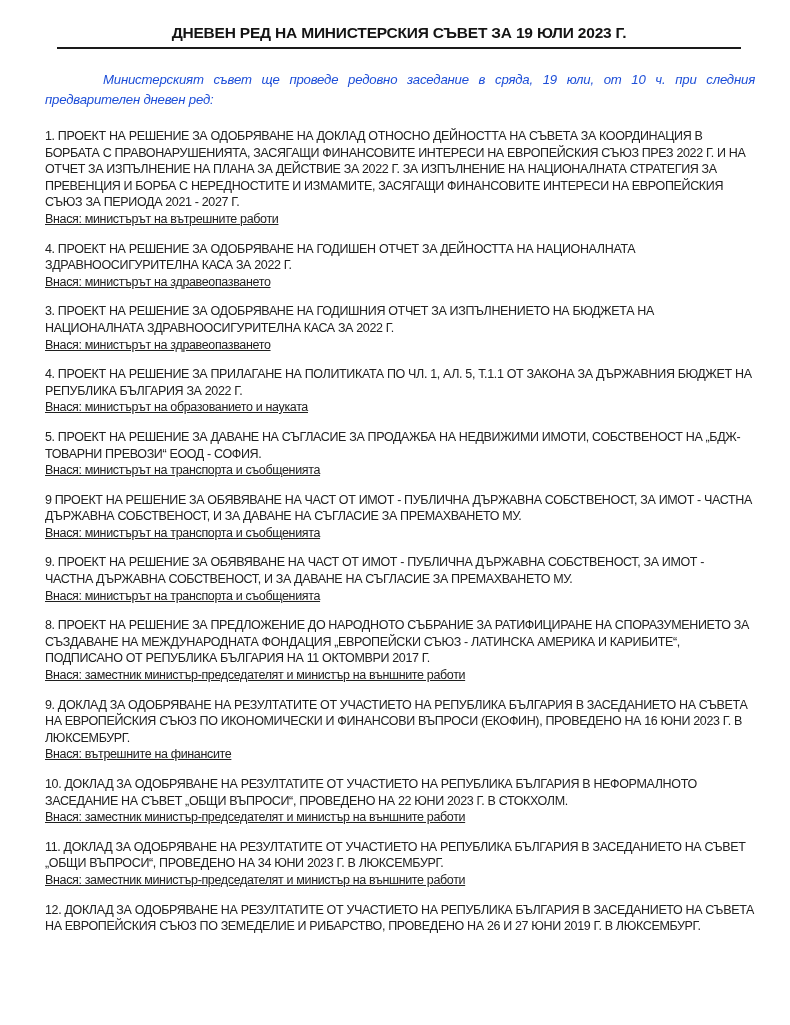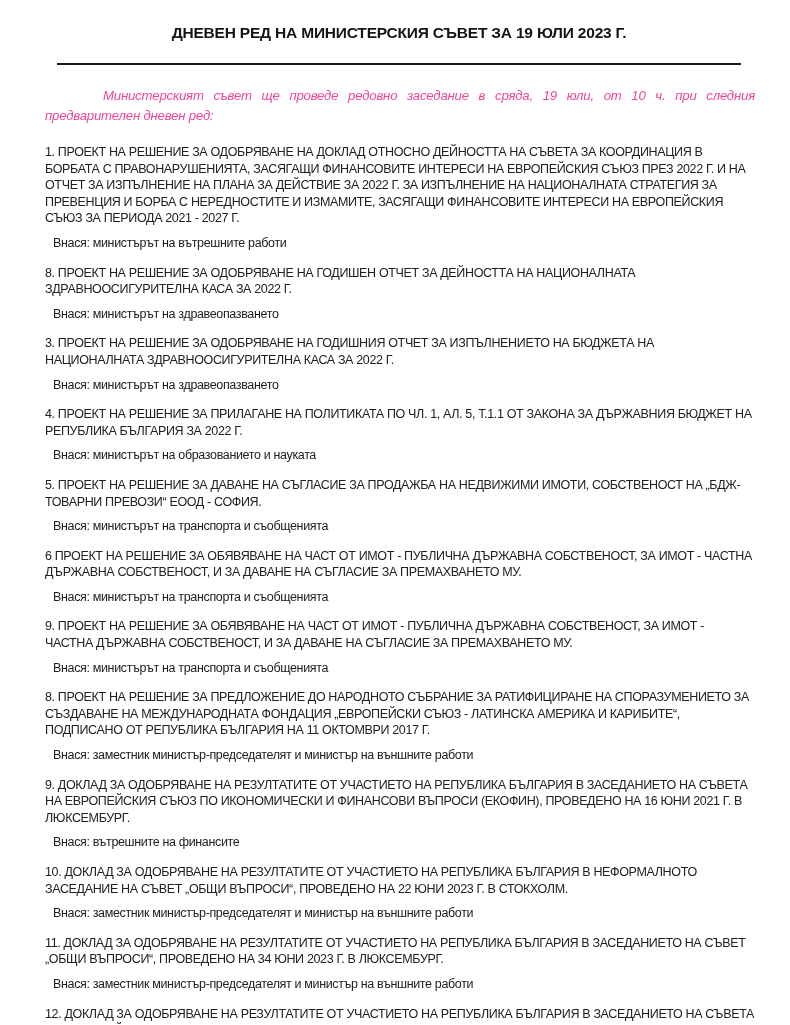--- a/index.html
+++ b/index.html
@@ -17,104 +17,105 @@
     padding: 24px 35px 20px 45px;
     overflow: hidden;
   }
   .doc-title {
     text-align: center;
     font-weight: bold;
     font-size: 15.5px;
     letter-spacing: -0.2px;
     color: #141414;
     border-bottom: 2px solid #1a1a1a;
-    padding-bottom: 21px;
+    padding-bottom: 5px;
     margin: 0 14px 0 12px;
     white-space: nowrap;
   }
   .intro {
     font-style: italic;
     text-align: justify;
     text-indent: 58px;
     font-size: 13.2px;
     line-height: 19.5px;
     letter-spacing: -0.2px;
     margin: 21px 0 19px 0;
-    color: #ec4899;
+    color: #1d4ed8;
   }
   .agenda {
     margin: 0;
   }
   .agenda-item {
     margin: 0 0 13px 0;
     font-size: 12.5px;
     line-height: 16.6px;
     letter-spacing: -0.35px;
     color: #202020;
   }
   .agenda-item .item-title {
     margin: 0;
   }
   .agenda-item .item-submitter {
-    margin: 8px;
+    margin: 0;
+    text-decoration: underline;
   }
 </style>
 </head>
 <body>
 
 <div class="page">
 
   <div class="doc-title">ДНЕВЕН РЕД НА МИНИСТЕРСКИЯ СЪВЕТ ЗА 19 ЮЛИ 2023 Г.</div>
 
   <p class="intro">Министерският съвет ще проведе редовно заседание в сряда, 19 юли, от 10 ч. при следния предварителен дневен ред:</p>
 
   <div class="agenda">
 
     <div class="agenda-item">
       <div class="item-title">1. ПРОЕКТ НА РЕШЕНИЕ ЗА ОДОБРЯВАНЕ НА ДОКЛАД ОТНОСНО ДЕЙНОСТТА НА СЪВЕТА ЗА КООРДИНАЦИЯ В БОРБАТА С ПРАВОНАРУШЕНИЯТА, ЗАСЯГАЩИ ФИНАНСОВИТЕ ИНТЕРЕСИ НА ЕВРОПЕЙСКИЯ СЪЮЗ ПРЕЗ 2022 Г. И НА ОТЧЕТ ЗА ИЗПЪЛНЕНИЕ НА ПЛАНА ЗА ДЕЙСТВИЕ ЗА 2022 Г. ЗА ИЗПЪЛНЕНИЕ НА НАЦИОНАЛНАТА СТРАТЕГИЯ ЗА ПРЕВЕНЦИЯ И БОРБА С НЕРЕДНОСТИТЕ И ИЗМАМИТЕ, ЗАСЯГАЩИ ФИНАНСОВИТЕ ИНТЕРЕСИ НА ЕВРОПЕЙСКИЯ СЪЮЗ ЗА ПЕРИОДА 2021 - 2027 Г.</div>
       <div class="item-submitter">Внася: министърът на вътрешните работи</div>
     </div>
 
     <div class="agenda-item">
-      <div class="item-title">8. ПРОЕКТ НА РЕШЕНИЕ ЗА ОДОБРЯВАНЕ НА ГОДИШЕН ОТЧЕТ ЗА ДЕЙНОСТТА НА НАЦИОНАЛНАТА ЗДРАВНООСИГУРИТЕЛНА КАСА ЗА 2022 Г.</div>
+      <div class="item-title">4. ПРОЕКТ НА РЕШЕНИЕ ЗА ОДОБРЯВАНЕ НА ГОДИШЕН ОТЧЕТ ЗА ДЕЙНОСТТА НА НАЦИОНАЛНАТА ЗДРАВНООСИГУРИТЕЛНА КАСА ЗА 2022 Г.</div>
       <div class="item-submitter">Внася: министърът на здравеопазването</div>
     </div>
 
     <div class="agenda-item">
       <div class="item-title">3. ПРОЕКТ НА РЕШЕНИЕ ЗА ОДОБРЯВАНЕ НА ГОДИШНИЯ ОТЧЕТ ЗА ИЗПЪЛНЕНИЕТО НА БЮДЖЕТА НА НАЦИОНАЛНАТА ЗДРАВНООСИГУРИТЕЛНА КАСА ЗА 2022 Г.</div>
       <div class="item-submitter">Внася: министърът на здравеопазването</div>
     </div>
 
     <div class="agenda-item">
       <div class="item-title">4. ПРОЕКТ НА РЕШЕНИЕ ЗА ПРИЛАГАНЕ НА ПОЛИТИКАТА ПО ЧЛ. 1, АЛ. 5, Т.1.1 ОТ ЗАКОНА ЗА ДЪРЖАВНИЯ БЮДЖЕТ НА РЕПУБЛИКА БЪЛГАРИЯ ЗА 2022 Г.</div>
       <div class="item-submitter">Внася: министърът на образованието и науката</div>
     </div>
 
     <div class="agenda-item">
       <div class="item-title">5. ПРОЕКТ НА РЕШЕНИЕ ЗА ДАВАНЕ НА СЪГЛАСИЕ ЗА ПРОДАЖБА НА НЕДВИЖИМИ ИМОТИ, СОБСТВЕНОСТ НА „БДЖ-ТОВАРНИ ПРЕВОЗИ“ ЕООД - СОФИЯ.</div>
       <div class="item-submitter">Внася: министърът на транспорта и съобщенията</div>
     </div>
 
     <div class="agenda-item">
-      <div class="item-title">6 ПРОЕКТ НА РЕШЕНИЕ ЗА ОБЯВЯВАНЕ НА ЧАСТ ОТ ИМОТ - ПУБЛИЧНА ДЪРЖАВНА СОБСТВЕНОСТ, ЗА ИМОТ - ЧАСТНА ДЪРЖАВНА СОБСТВЕНОСТ, И ЗА ДАВАНЕ НА СЪГЛАСИЕ ЗА ПРЕМАХВАНЕТО МУ.</div>
+      <div class="item-title">9 ПРОЕКТ НА РЕШЕНИЕ ЗА ОБЯВЯВАНЕ НА ЧАСТ ОТ ИМОТ - ПУБЛИЧНА ДЪРЖАВНА СОБСТВЕНОСТ, ЗА ИМОТ - ЧАСТНА ДЪРЖАВНА СОБСТВЕНОСТ, И ЗА ДАВАНЕ НА СЪГЛАСИЕ ЗА ПРЕМАХВАНЕТО МУ.</div>
       <div class="item-submitter">Внася: министърът на транспорта и съобщенията</div>
     </div>
 
     <div class="agenda-item">
       <div class="item-title">9. ПРОЕКТ НА РЕШЕНИЕ ЗА ОБЯВЯВАНЕ НА ЧАСТ ОТ ИМОТ - ПУБЛИЧНА ДЪРЖАВНА СОБСТВЕНОСТ, ЗА ИМОТ - ЧАСТНА ДЪРЖАВНА СОБСТВЕНОСТ, И ЗА ДАВАНЕ НА СЪГЛАСИЕ ЗА ПРЕМАХВАНЕТО МУ.</div>
       <div class="item-submitter">Внася: министърът на транспорта и съобщенията</div>
     </div>
 
     <div class="agenda-item">
       <div class="item-title">8. ПРОЕКТ НА РЕШЕНИЕ ЗА ПРЕДЛОЖЕНИЕ ДО НАРОДНОТО СЪБРАНИЕ ЗА РАТИФИЦИРАНЕ НА СПОРАЗУМЕНИЕТО ЗА СЪЗДАВАНЕ НА МЕЖДУНАРОДНАТА ФОНДАЦИЯ „ЕВРОПЕЙСКИ СЪЮЗ - ЛАТИНСКА АМЕРИКА И КАРИБИТЕ“, ПОДПИСАНО ОТ РЕПУБЛИКА БЪЛГАРИЯ НА 11 ОКТОМВРИ 2017 Г.</div>
       <div class="item-submitter">Внася: заместник министър-председателят и министър на външните работи</div>
     </div>
 
     <div class="agenda-item">
-      <div class="item-title">9. ДОКЛАД ЗА ОДОБРЯВАНЕ НА РЕЗУЛТАТИТЕ ОТ УЧАСТИЕТО НА РЕПУБЛИКА БЪЛГАРИЯ В ЗАСЕДАНИЕТО НА СЪВЕТА НА ЕВРОПЕЙСКИЯ СЪЮЗ ПО ИКОНОМИЧЕСКИ И ФИНАНСОВИ ВЪПРОСИ (ЕКОФИН), ПРОВЕДЕНО НА 16 ЮНИ 2021 Г. В ЛЮКСЕМБУРГ.</div>
+      <div class="item-title">9. ДОКЛАД ЗА ОДОБРЯВАНЕ НА РЕЗУЛТАТИТЕ ОТ УЧАСТИЕТО НА РЕПУБЛИКА БЪЛГАРИЯ В ЗАСЕДАНИЕТО НА СЪВЕТА НА ЕВРОПЕЙСКИЯ СЪЮЗ ПО ИКОНОМИЧЕСКИ И ФИНАНСОВИ ВЪПРОСИ (ЕКОФИН), ПРОВЕДЕНО НА 16 ЮНИ 2023 Г. В ЛЮКСЕМБУРГ.</div>
       <div class="item-submitter">Внася: вътрешните на финансите</div>
     </div>
 
     <div class="agenda-item">
       <div class="item-title">10. ДОКЛАД ЗА ОДОБРЯВАНЕ НА РЕЗУЛТАТИТЕ ОТ УЧАСТИЕТО НА РЕПУБЛИКА БЪЛГАРИЯ В НЕФОРМАЛНОТО ЗАСЕДАНИЕ НА СЪВЕТ „ОБЩИ ВЪПРОСИ“, ПРОВЕДЕНО НА 22 ЮНИ 2023 Г. В СТОКХОЛМ.</div>
       <div class="item-submitter">Внася: заместник министър-председателят и министър на външните работи</div>
     </div>
 
     <div class="agenda-item">
       <div class="item-title">11. ДОКЛАД ЗА ОДОБРЯВАНЕ НА РЕЗУЛТАТИТЕ ОТ УЧАСТИЕТО НА РЕПУБЛИКА БЪЛГАРИЯ В ЗАСЕДАНИЕТО НА СЪВЕТ „ОБЩИ ВЪПРОСИ“, ПРОВЕДЕНО НА 34 ЮНИ 2023 Г. В ЛЮКСЕМБУРГ.</div>

